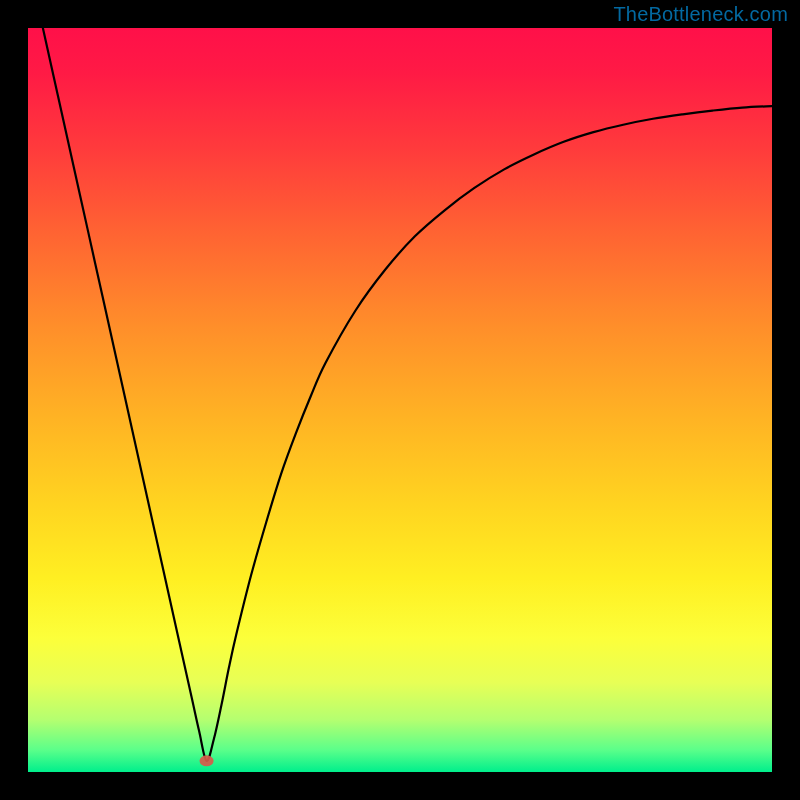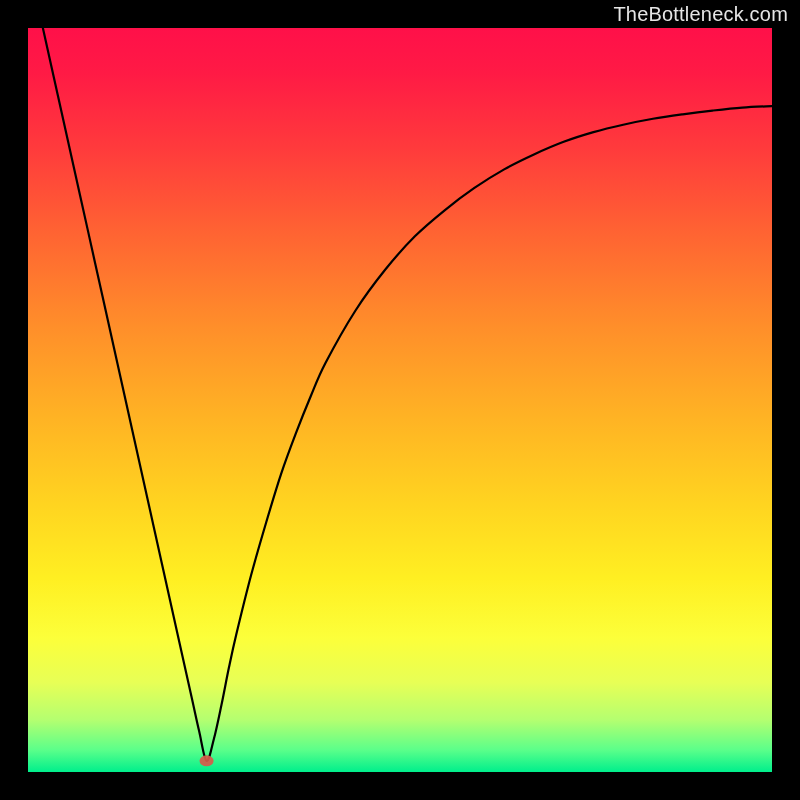--- a/index.html
+++ b/index.html
@@ -19,21 +19,21 @@
     height: 744px;
     background: #000;
   }
   svg {
     display: block;
   }
   .watermark {
     position: absolute;
     top: 3px;
     right: 12px;
-    color: #e5e5e5;
+    color: #0369a1;
     font-size: 20px;
     font-weight: 500;
     letter-spacing: 0.2px;
   }
   .marker {
     fill: #d85a4a;
     fill-opacity: 0.92;
   }
   .curve {
     fill: none;

